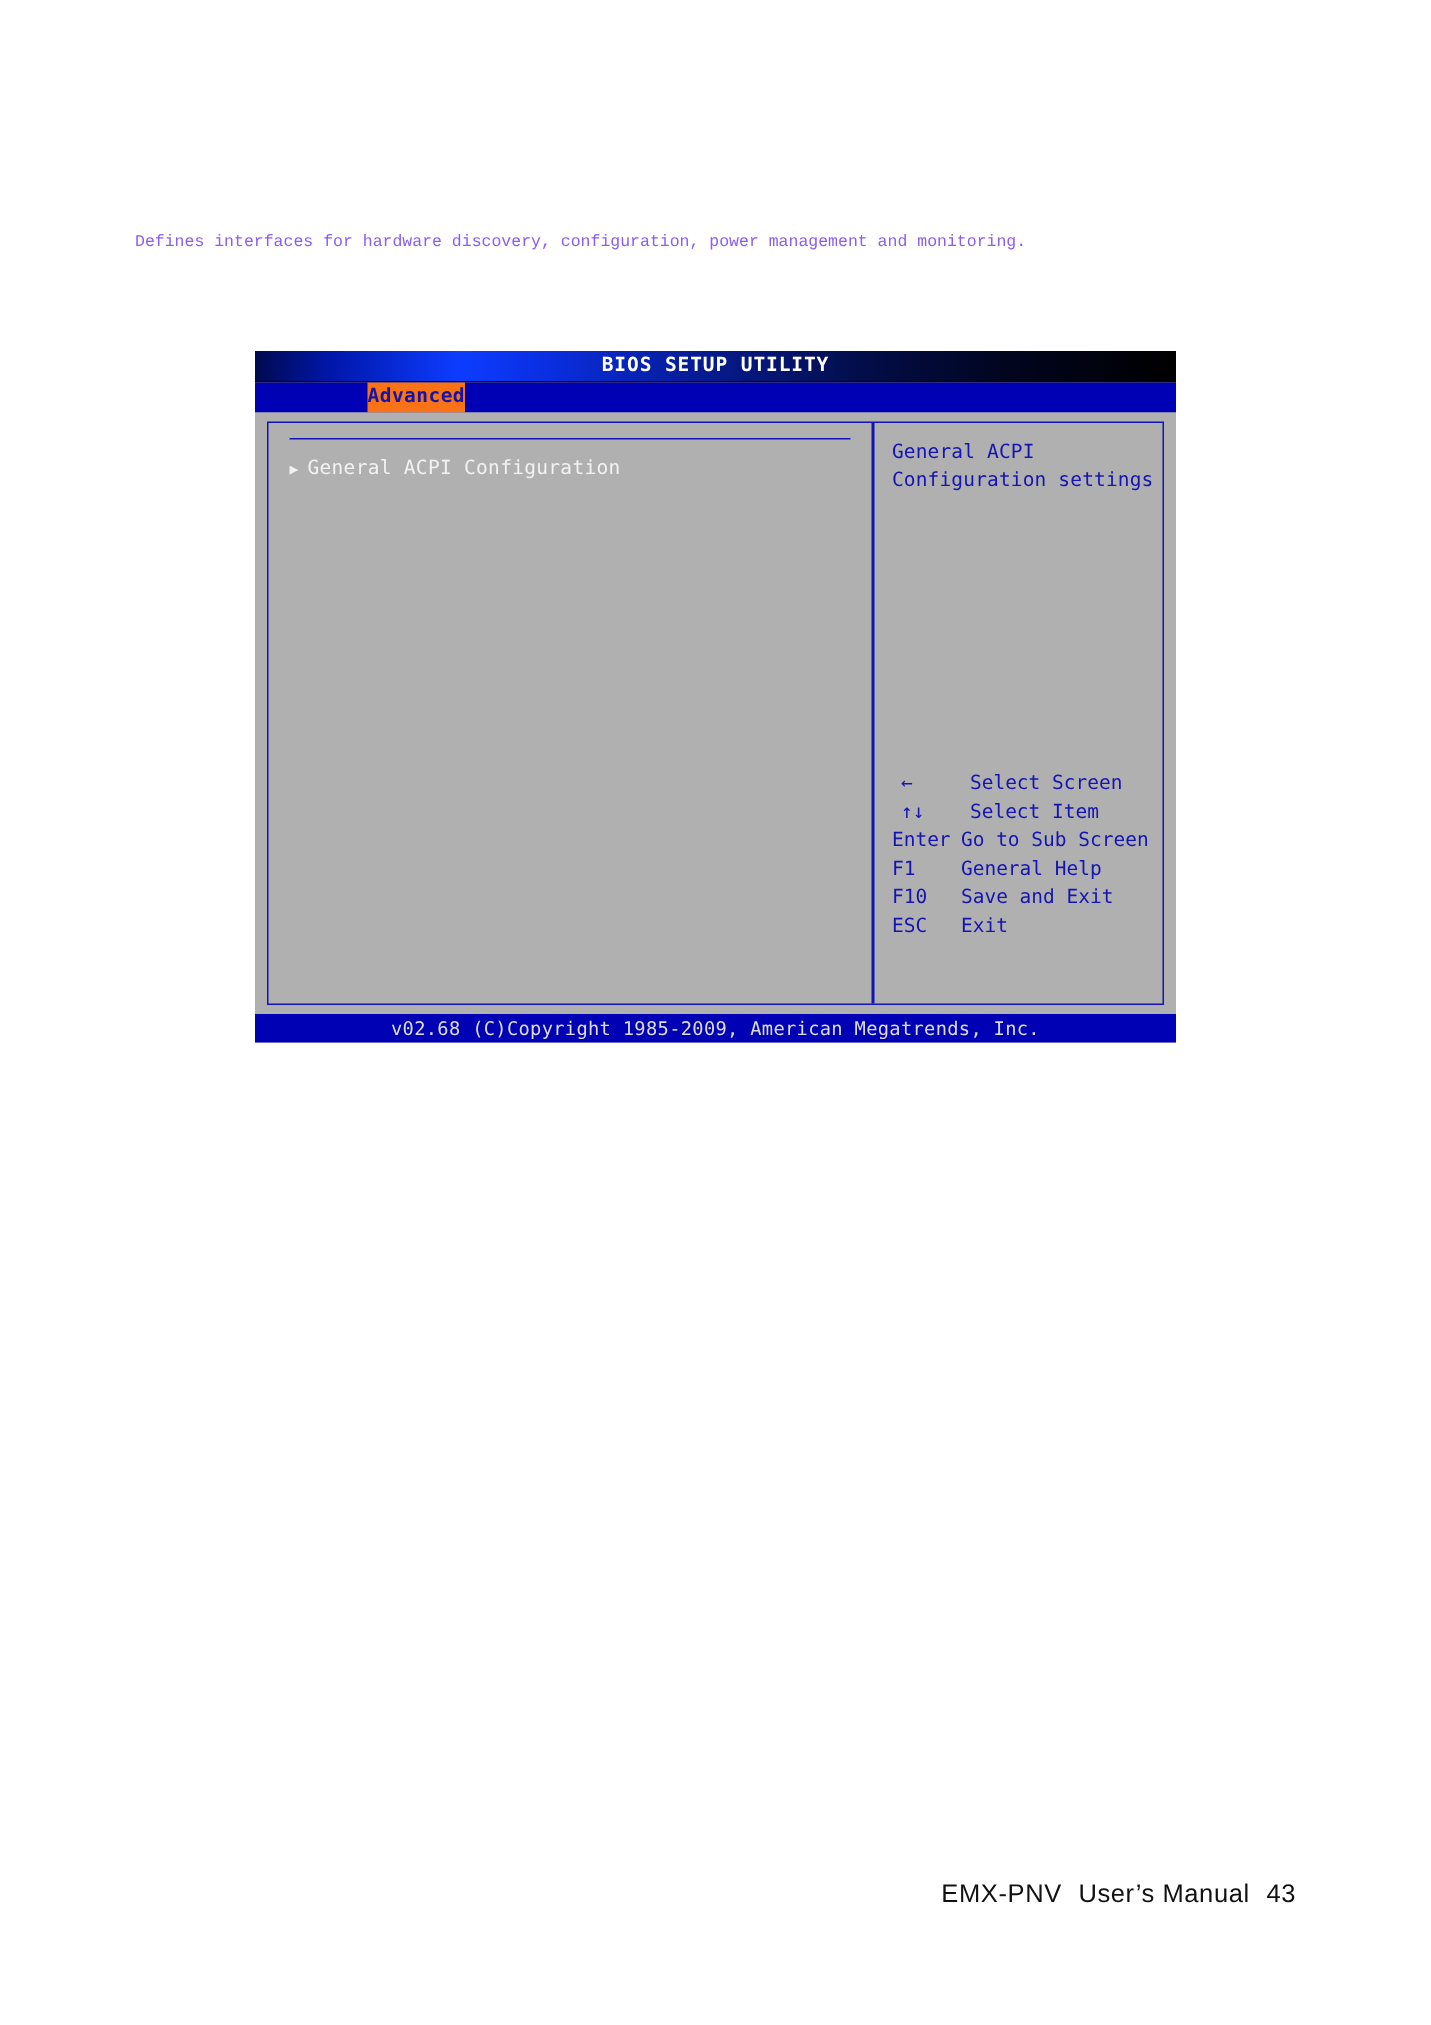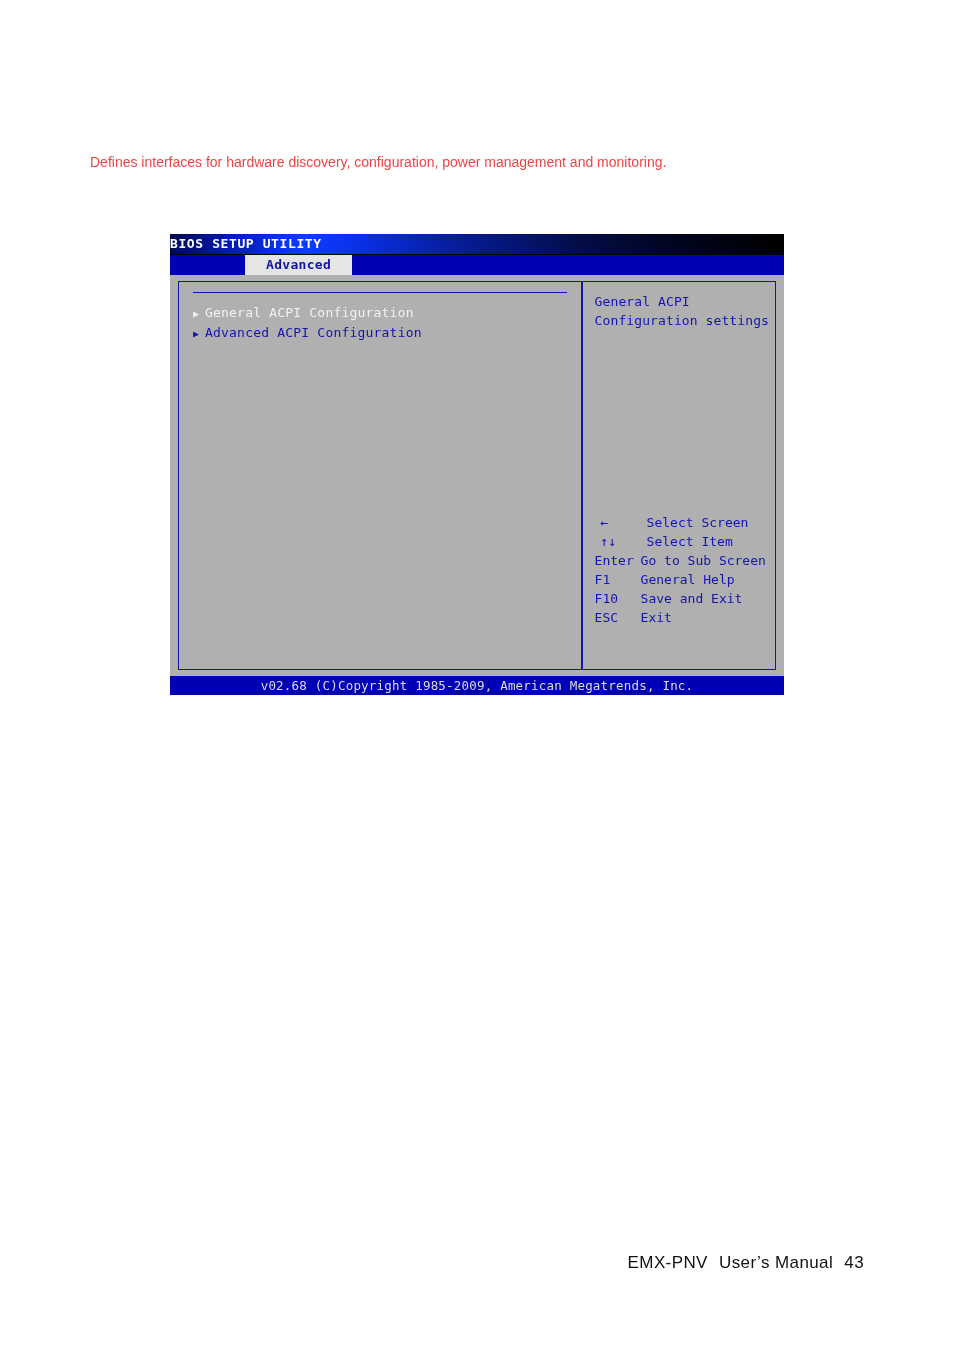--- a/index.html
+++ b/index.html
@@ -14,24 +14,24 @@
     font-family: "Liberation Sans", sans-serif;
     -webkit-font-smoothing: antialiased;
   }
 
   
   .doc-paragraph {
     position: absolute;
     left: 90px;
     top: 148px;
     width: 700px;
-    font-size: 14px;
+    font-size: 11px;
     line-height: 29px;
-    color: #ef4444;
-    font-family: Liberation Sans, sans-serif;
+    color: #8b5cf6;
+    font-family: Liberation Mono, monospace;
   }
 
   .page-footer {
     position: absolute;
     left: 0;
     right: 90px;
     top: 1253px;
     text-align: right;
     font-size: 17px;
     color: #111111;
@@ -66,40 +66,40 @@
         #030d49 66%,
         #01051e 82%,
         #000000 100%);
     border-bottom: 1px solid #000000;
   }
   .bios-title-text {
     position: absolute;
     left: 0;
     right: 0;
     top: 2px;
-    text-align: left;
+    text-align: center;
     color: #ffffff;
     font-size: 13px;
     letter-spacing: 0.6px;
     font-family: "DejaVu Sans Mono", monospace;
     font-weight: bold;
   }
 
   .bios-menubar {
     position: relative;
     height: 20px;
     background: #0000b5;
   }
   .bios-tab {
     position: absolute;
     left: 75px;
     top: 0;
     height: 20px;
-    padding: 0 21px;
-    background: #e5e5e5;
+    padding: 0 0;
+    background: #f97316;
     color: #1414a8;
     font-size: 13px;
     line-height: 20px;
     font-family: "DejaVu Sans Mono", monospace;
     font-weight: bold;
     letter-spacing: 0.3px;
   }
 
   .bios-body {
     position: relative;
@@ -229,23 +229,20 @@
   <div class="bios-body">
     <div class="bios-panels">
 
       <div class="panel-left">
         <div class="section-rule"></div>
 
         <ul class="menu-list">
           <li class="menu-item selected">
             <span class="tri">▶</span><span>General ACPI Configuration</span>
           </li>
-          <li class="menu-item">
-            <span class="tri">▶</span><span>Advanced ACPI Configuration</span>
-          </li>
         </ul>
       </div>
 
       <div class="panel-divider"></div>
 
       <div class="panel-right">
         <div class="help-text">
           <div>General ACPI</div>
           <div>Configuration settings</div>
         </div>

